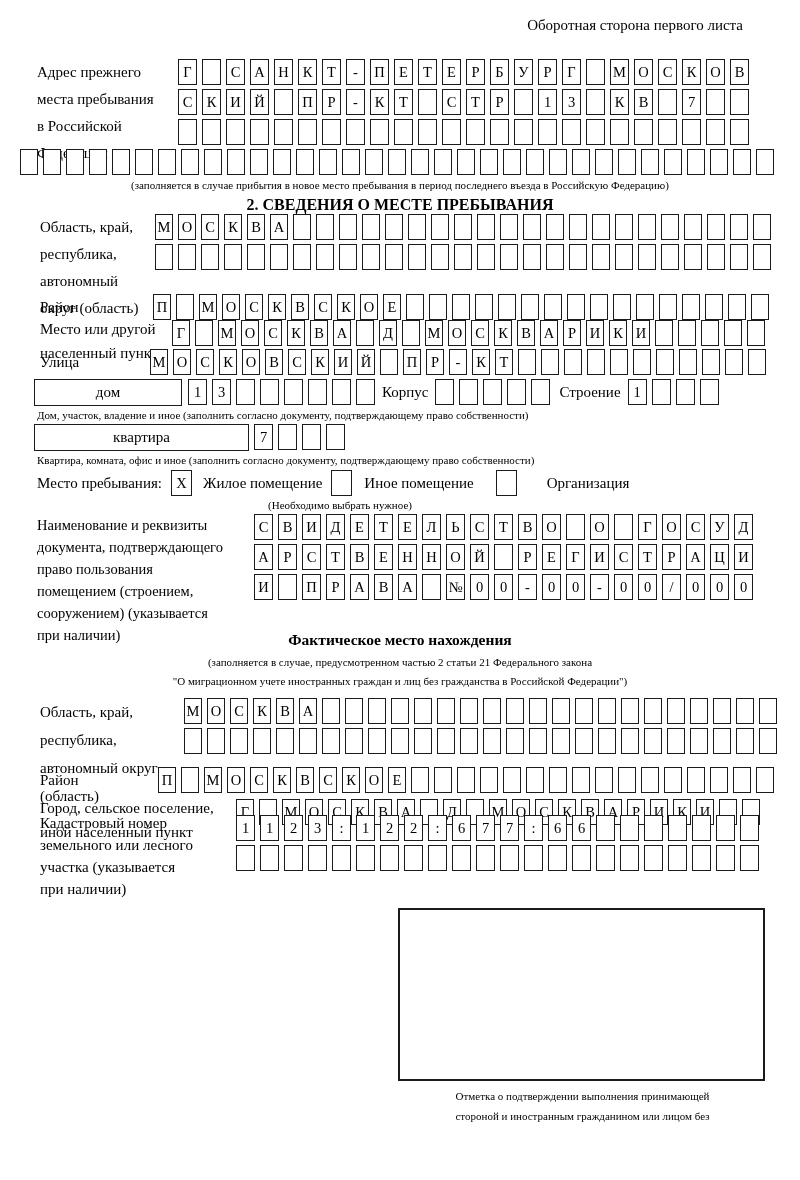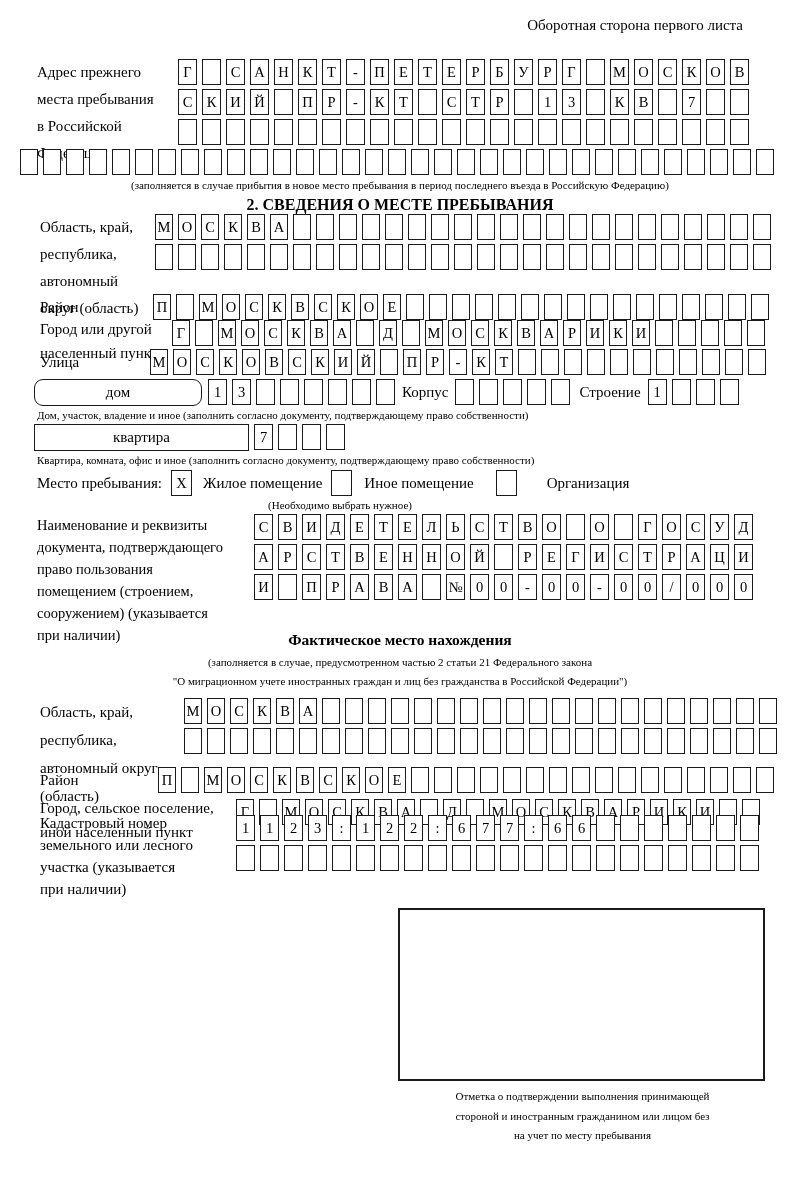--- a/index.html
+++ b/index.html
@@ -261,21 +261,21 @@
         <span class="cell"></span>
         <span class="cell"></span>
         <span class="cell"></span>
         <span class="cell"></span>
         <span class="cell"></span>
       </div>
   </div>
 
   <div class="abs hstack" style="top:317px;left:40px;">
     <div class="label-col lh24" style="width:132px;">
-      <div>Город или другой</div>
+      <div>Место или другой</div>
       <div>населенный пункт</div>
     </div>
     <div class="cells-row c23" style="margin-top:3px;">
         <span class="cell">Г</span>
         <span class="cell"></span>
         <span class="cell">М</span>
         <span class="cell">О</span>
         <span class="cell">С</span>
         <span class="cell">К</span>
         <span class="cell">В</span>
@@ -328,21 +328,21 @@
         <span class="cell"></span>
         <span class="cell"></span>
         <span class="cell"></span>
         <span class="cell"></span>
         <span class="cell"></span>
         <span class="cell"></span>
       </div>
   </div>
 
   <div class="abs hstack" style="top:379px;left:34px;">
-    <div class="widebox" style="width:168px;border-radius:9px;">дом</div>
+    <div class="widebox" style="width:148px;">дом</div>
     <div class="cells-row c24" style="margin-left:6px;">
         <span class="cell">1</span>
         <span class="cell">3</span>
         <span class="cell"></span>
         <span class="cell"></span>
         <span class="cell"></span>
         <span class="cell"></span>
         <span class="cell"></span>
         <span class="cell"></span>
       </div>
@@ -660,16 +660,15 @@
           <span class="cell"></span>
           <span class="cell"></span>
         </div>
     </div>
   </div>
 
   <div class="abs bigbox" style="top:908px;left:398px;width:367px;height:173px;"></div>
   <div class="abs center note" style="top:1087px;left:385px;width:395px;line-height:19.5px;">
     <div>Отметка о подтверждении выполнения принимающей</div>
     <div>стороной и иностранным гражданином или лицом без</div>
-    <div>на учет по месту пребывания</div>
   </div>
 
 </div>
 
 </body></html>

